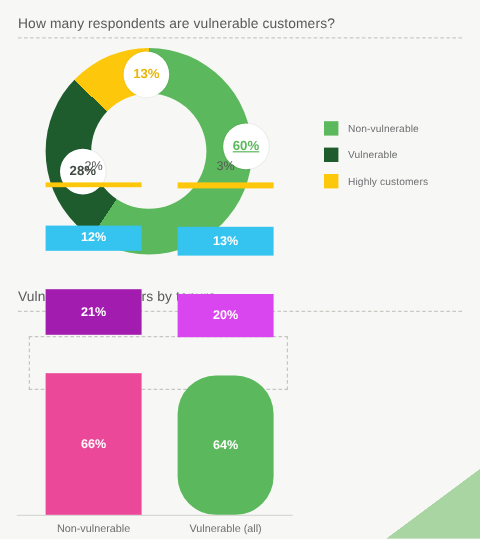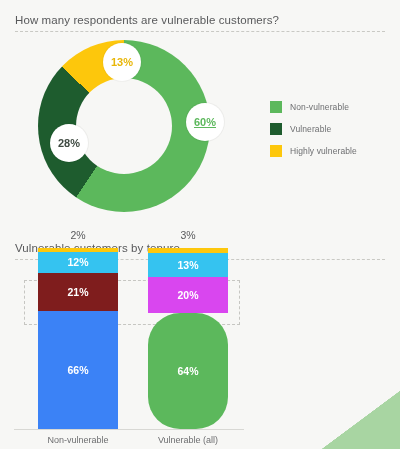--- a/index.html
+++ b/index.html
@@ -176,20 +176,21 @@
   }
   .bar-col-1 { left: 38px; }
   .bar-col-2 { left: 148px; }
 
   .bar {
     position: relative;
     width: 80px;
     display: flex;
     flex-direction: column;
     justify-content: flex-start;
+    gap: 32px;
   }
   .seg {
     display: flex;
     align-items: center;
     justify-content: center;
     color: #ffffff;
     font-size: 10.5px;
     font-weight: bold;
     box-sizing: border-box;
     overflow: hidden;
@@ -237,40 +238,40 @@
       <div class="legend-row">
         <span class="swatch" style="background: rgb(92, 184, 92);"></span>
         <span class="legend-label">Non-vulnerable</span>
       </div>
       <div class="legend-row">
         <span class="swatch" style="background: rgb(30, 92, 46);"></span>
         <span class="legend-label">Vulnerable</span>
       </div>
       <div class="legend-row">
         <span class="swatch" style="background: rgb(253, 199, 12);"></span>
-        <span class="legend-label">Highly vulnerable</span>
+        <span class="legend-label">Highly customers</span>
       </div>
     </div>
 </div>
 
 <div class="section sec2">
 
   <div class="sec-title">Vulnerable customers by tenure</div>
   <div class="sec-rule"></div>
 
   <div class="bars-plot">
     <div class="dotted-band"></div>
     <div class="axis-line"></div>
     <div class="bar-col bar-col-1" id="bar-col-0">
         <div class="seg-top-label">2%</div>
         <div class="bar">
           <div class="seg" style="background: rgb(253, 199, 12); height: 3.58416px;"></div>
           <div class="seg" style="background: rgb(53, 195, 240); height: 21.505px;">12%</div>
-          <div class="seg" style="background: #7f1d1d; height: 37.6337px;">21%</div>
-          <div class="seg" style="background: #3b82f6; height: 118.277px;">66%</div>
+          <div class="seg" style="background: #a21caf; height: 37.6337px;">21%</div>
+          <div class="seg" style="background: #ec4899; height: 118.277px;">66%</div>
           <div class="bar-xlabel">Non-vulnerable</div>
         </div>
       </div>
     <div class="bar-col bar-col-2" id="bar-col-1">
         <div class="seg-top-label">3%</div>
         <div class="bar">
           <div class="seg" style="background: rgb(253, 199, 12); height: 5.43px;"></div>
           <div class="seg" style="background: rgb(53, 195, 240); height: 23.53px;">13%</div>
           <div class="seg" style="background: #d946ef; height: 36.2px;">20%</div>
           <div class="seg" style="background: rgb(92, 184, 92); height: 115.84px; border-radius: 32px;">64%</div>

